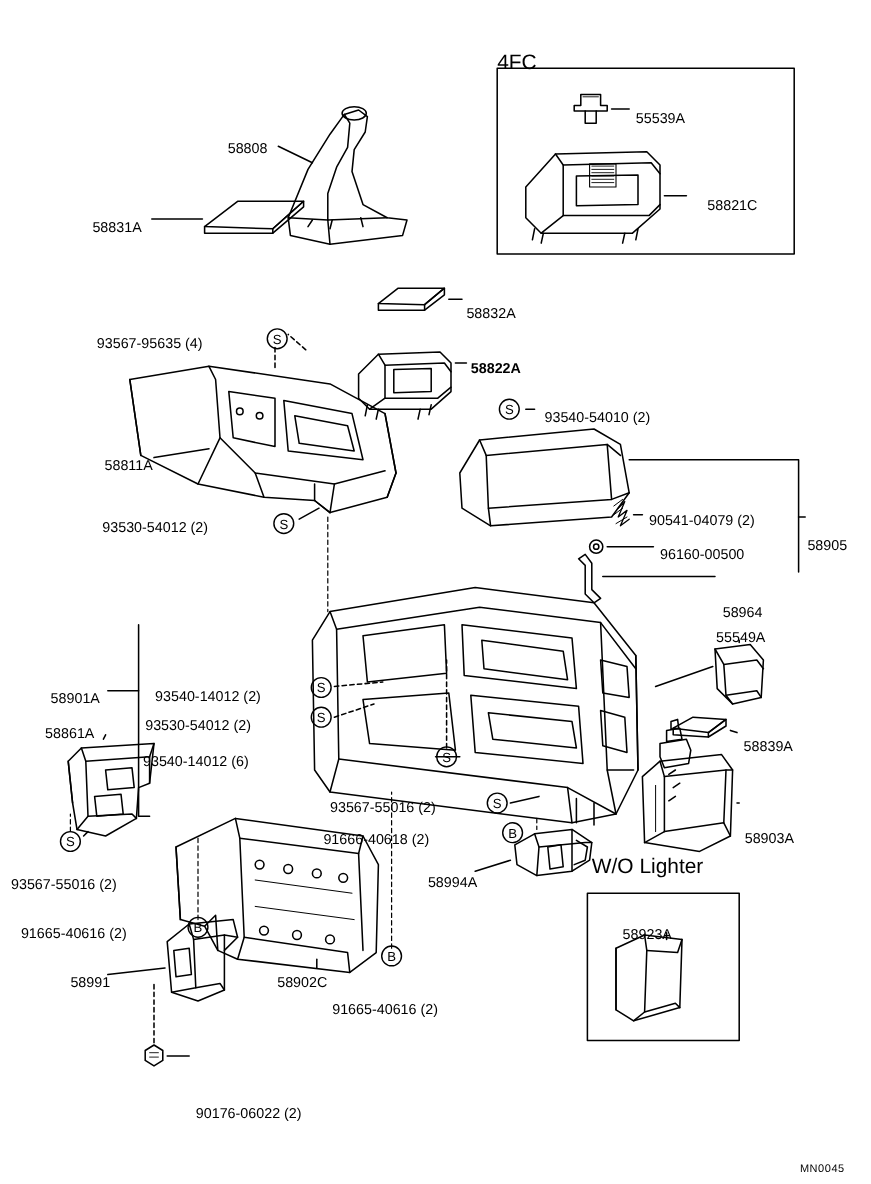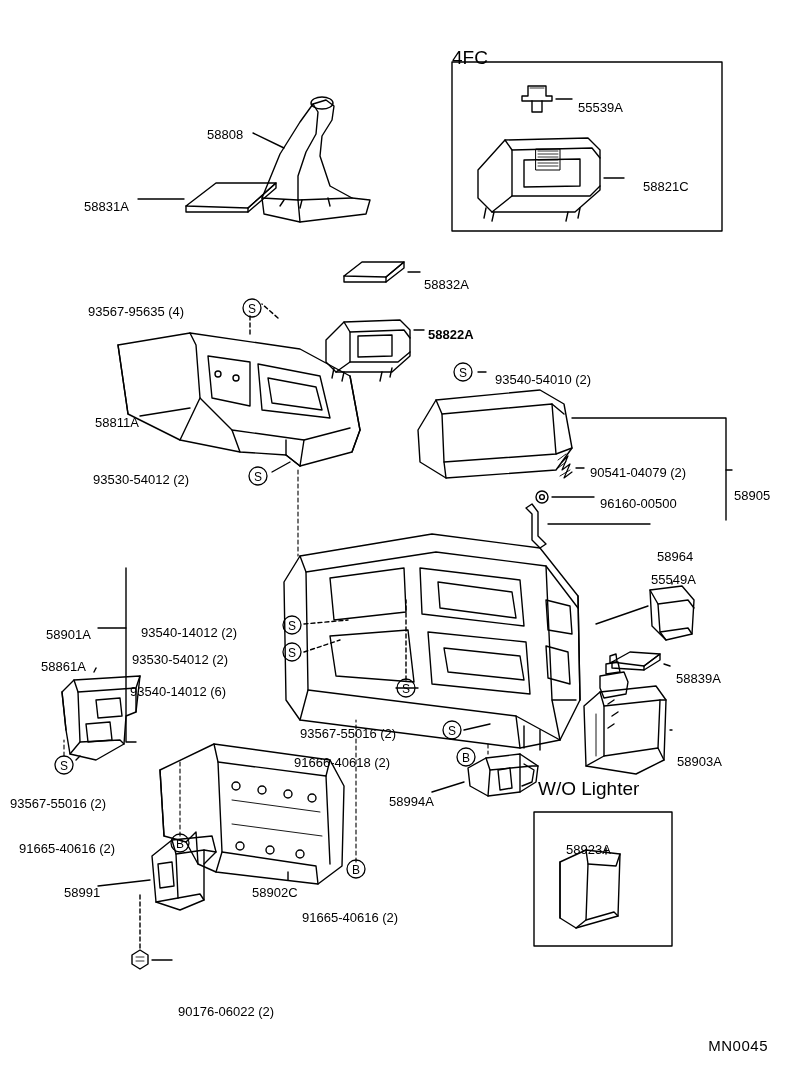--- a/index.html
+++ b/index.html
@@ -19,22 +19,22 @@
     position:absolute;
     font-size:13px;
     font-family:"Liberation Sans", sans-serif;
     color:#000;
     white-space:nowrap;
     line-height:1;
   }
   .boxlbl{font-size:19px;}
   .diagram-id{
     position:absolute;
-    right:24px;bottom:22px;
-    font-size:15px;
+    right:24px;bottom:8px;
+    font-size:10px;
     letter-spacing:0.5px;
   }
   svg text{
     font-family:"Liberation Sans", sans-serif;
   }
 </style>
 </head>
 <body>
 
 <svg id="diagram" viewBox="0 0 792 1076" xmlns="http://www.w3.org/2000/svg">

